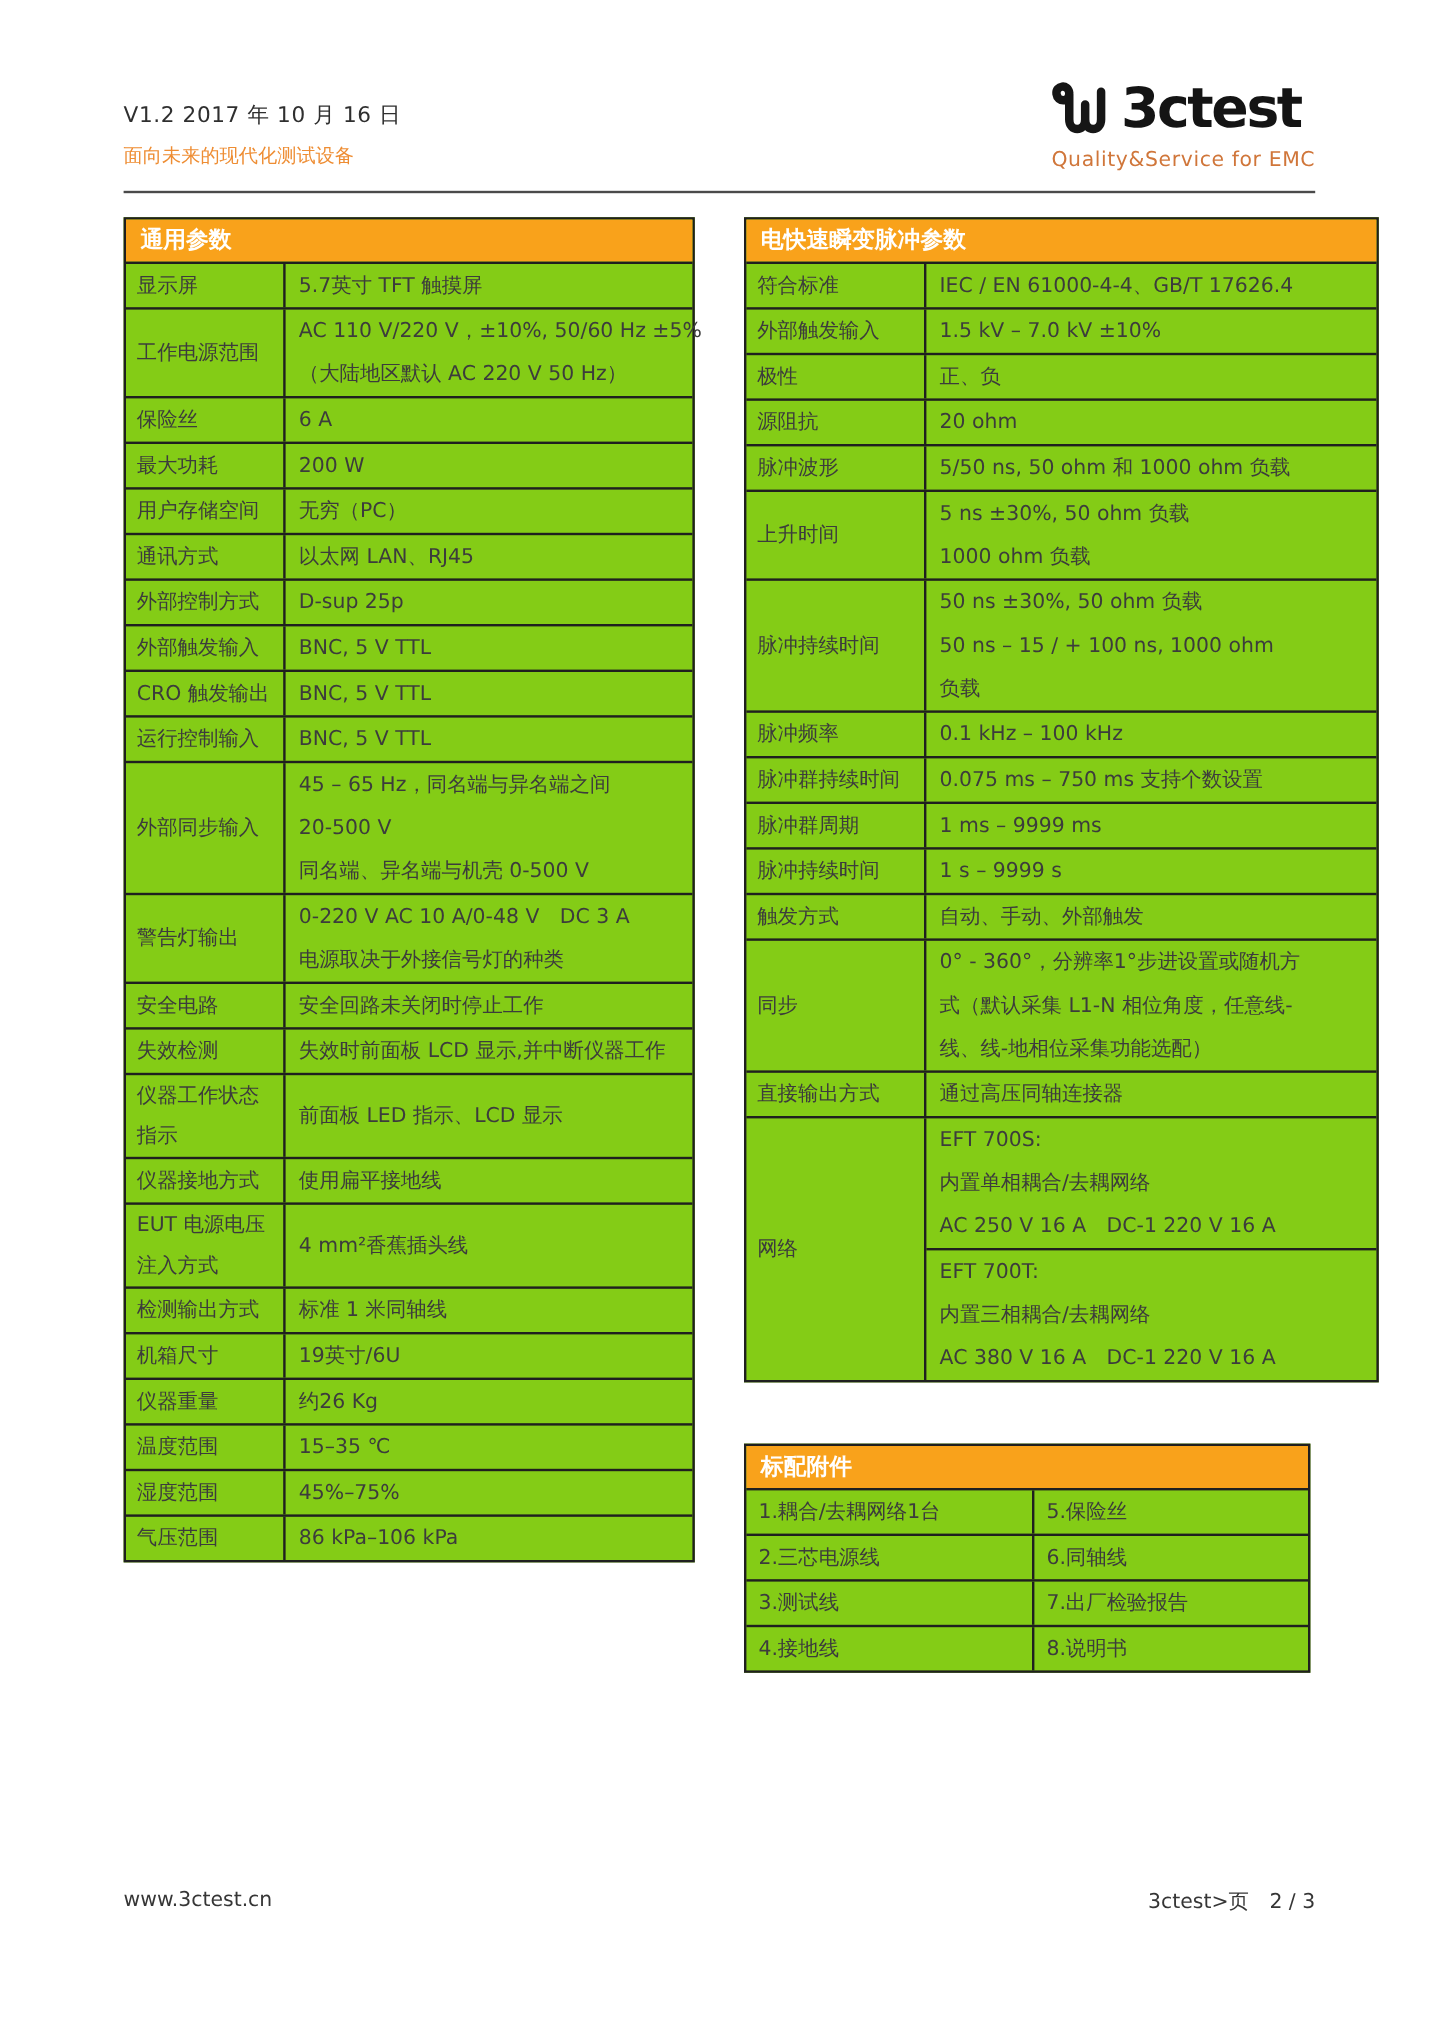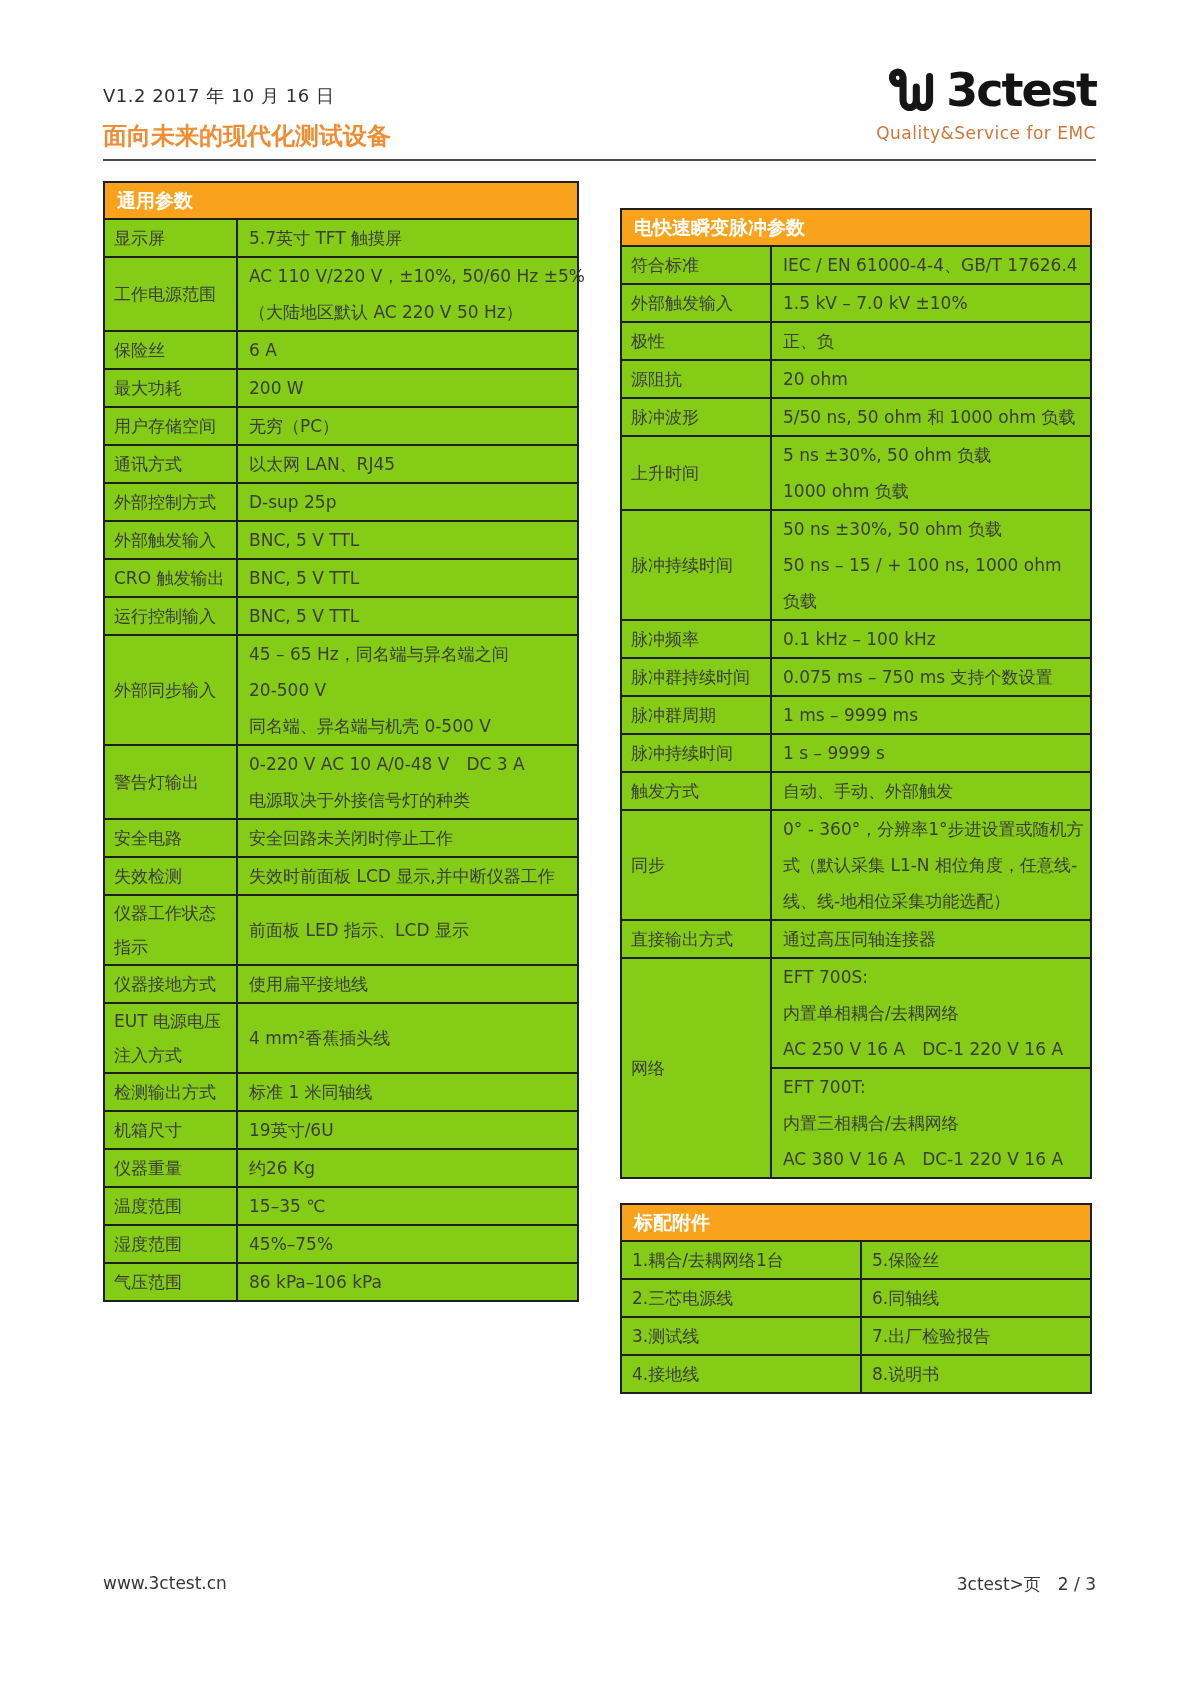--- a/index.html
+++ b/index.html
@@ -3,30 +3,30 @@
 <meta charset="utf-8">
 <style>
   html,body{margin:0;padding:0;}
   body{
     width:1199px;height:1696px;background:#ffffff;position:relative;
     font-family:"DejaVu Sans","Liberation Sans",sans-serif;
     color:#3c3c3c;overflow:hidden;
   }
   
   .version{position:absolute;left:103px;top:84px;font-size:18px;color:#2f2f2f;letter-spacing:.5px;}
-  .tagline{position:absolute;left:103px;top:120px;font-size:24px;font-weight:bold;color:#ee8d33;}
+  .tagline{position:absolute;left:103px;top:120px;font-size:16px;font-weight:normal;color:#ee8d33;}
   .rule{position:absolute;left:103px;top:159px;width:993px;height:2px;background:#4a4a4a;}
   .logo{position:absolute;top:64px;right:103px;text-align:right;}
-  .logo-row{display:flex;align-items:center;justify-content:flex-end;gap:12px;}
+  .logo-row{display:flex;align-items:center;gap:12px;}
   .logo-name{font-size:46px;font-weight:800;color:#141414;letter-spacing:-2px;line-height:1;}
   .logo-tagline{font-size:17px;color:#d0763a;margin-top:7px;letter-spacing:.5px;}
   
   .spec-table{position:absolute;border:2px solid #1f1f1f;background:#84cc16;box-sizing:border-box;}
   #t-general{left:103px;top:181px;width:476px;}
-  #t-eft{left:620px;top:181px;width:472px;margin-top:27px;}
+  #t-eft{left:620px;top:181px;width:529px;}
   #t-acc{left:620px;top:1203px;width:472px;}
   .t-title{background:#f9a21b;color:#ffffff;font-weight:bold;font-size:19px;line-height:35px;padding-left:12px;}
   .t-row{display:flex;border-top:2px solid #1f1f1f;align-items:stretch;}
   .t-label{width:133px;flex:0 0 133px;border-right:2px solid #1f1f1f;display:flex;flex-direction:column;justify-content:center;padding-left:9px;box-sizing:border-box;}
   #t-eft .t-label{width:150px;flex:0 0 150px;}
   .t-value{flex:1;display:flex;flex-direction:column;justify-content:center;min-width:0;}
   .v-group{padding-left:11px;}
   .v-split{border-top:2px solid #1f1f1f;}
   .line{line-height:36px;font-size:17px;white-space:nowrap;}
   .t-label .line{line-height:34px;}

